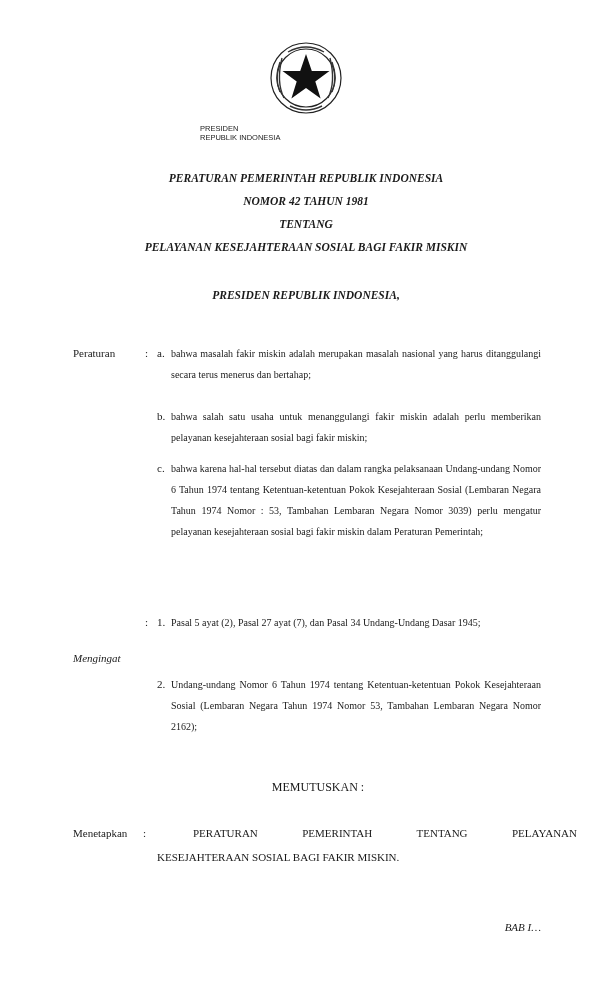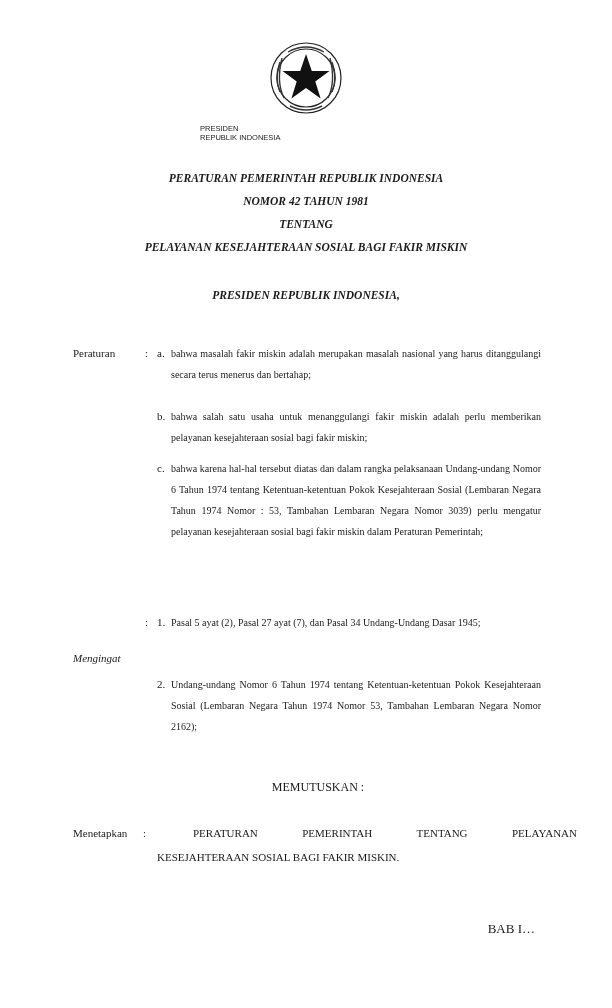--- a/index.html
+++ b/index.html
@@ -8,21 +8,21 @@
   .abs { position: absolute; }
   .emblem { left: 268px; top: 40px; width: 76px; height: 76px; }
   .emblem-caption { left: 200px; width: 212px; font-family: "Liberation Sans", sans-serif;
                     font-size: 7.5px; line-height: 9px; color: #222; }
   .title { left: 60px; width: 492px; text-align: center; font-weight: bold; font-size: 11.5px; font-style: italic; }
   .label { left: 73px; font-size: 11px; }
   .colon { font-size: 11px; }
   .marker { font-size: 11px; }
   .para { left: 171px; width: 370px; font-size: 10px; line-height: 21px; text-align: justify; }
   .center-text { left: 72px; width: 492px; text-align: center; font-size: 12px; }
-  .right-text { right: 77px; font-size: 13px; }
+  .right-text { right: 71px; font-size: 11px; font-style: italic; }
   .just-line { text-align: justify; text-align-last: justify; }
 </style>
 </head>
 <body>
 
 <svg class="abs emblem" viewBox="0 0 76 76">
   <g fill="none" stroke="#222" stroke-width="1.2">
     <circle cx="38" cy="38" r="35"></circle>
     <circle cx="38" cy="38" r="29"></circle>
   </g>

